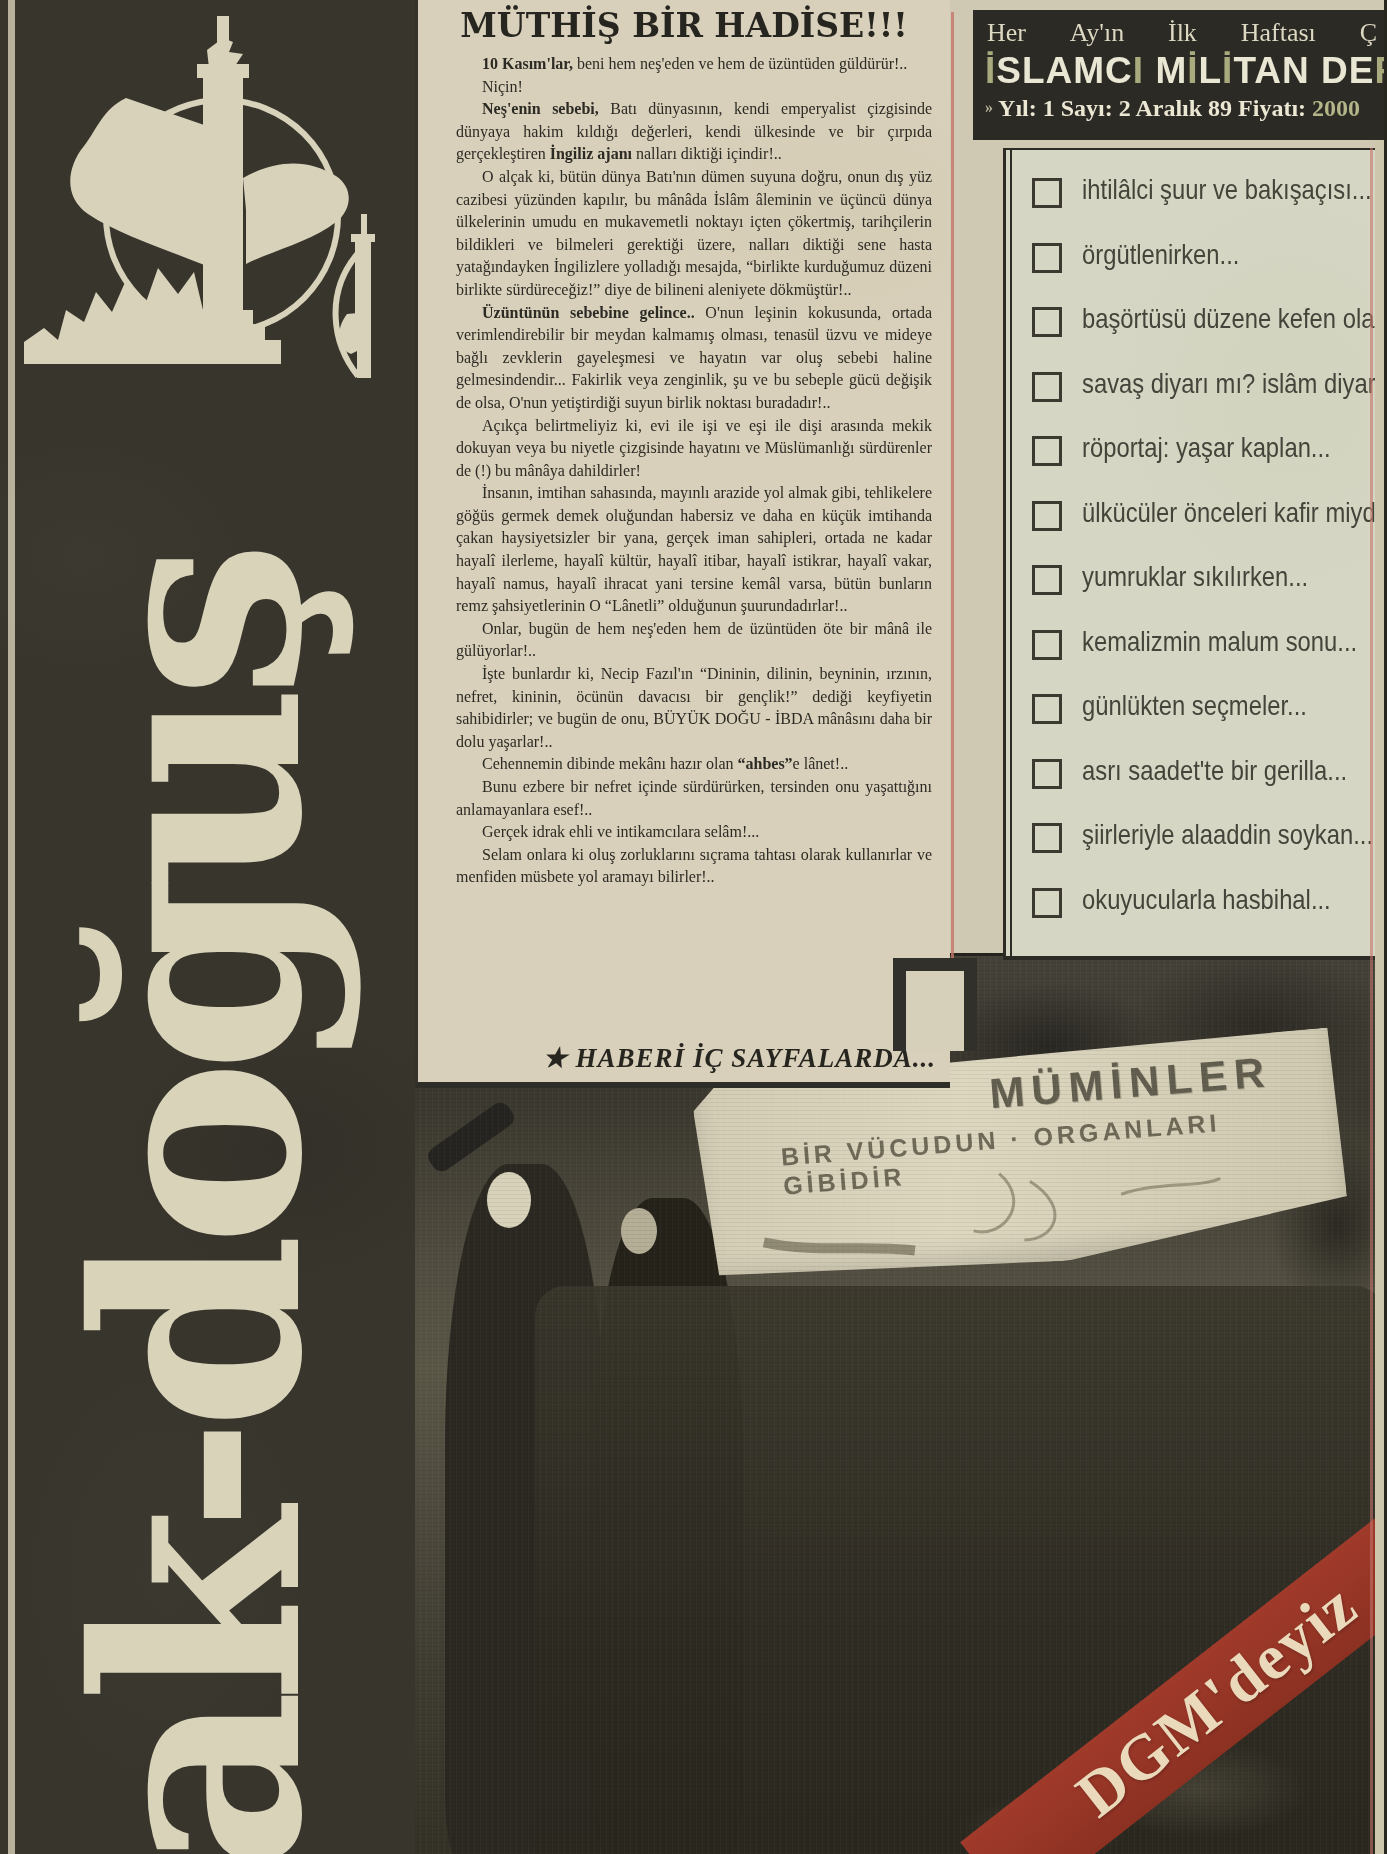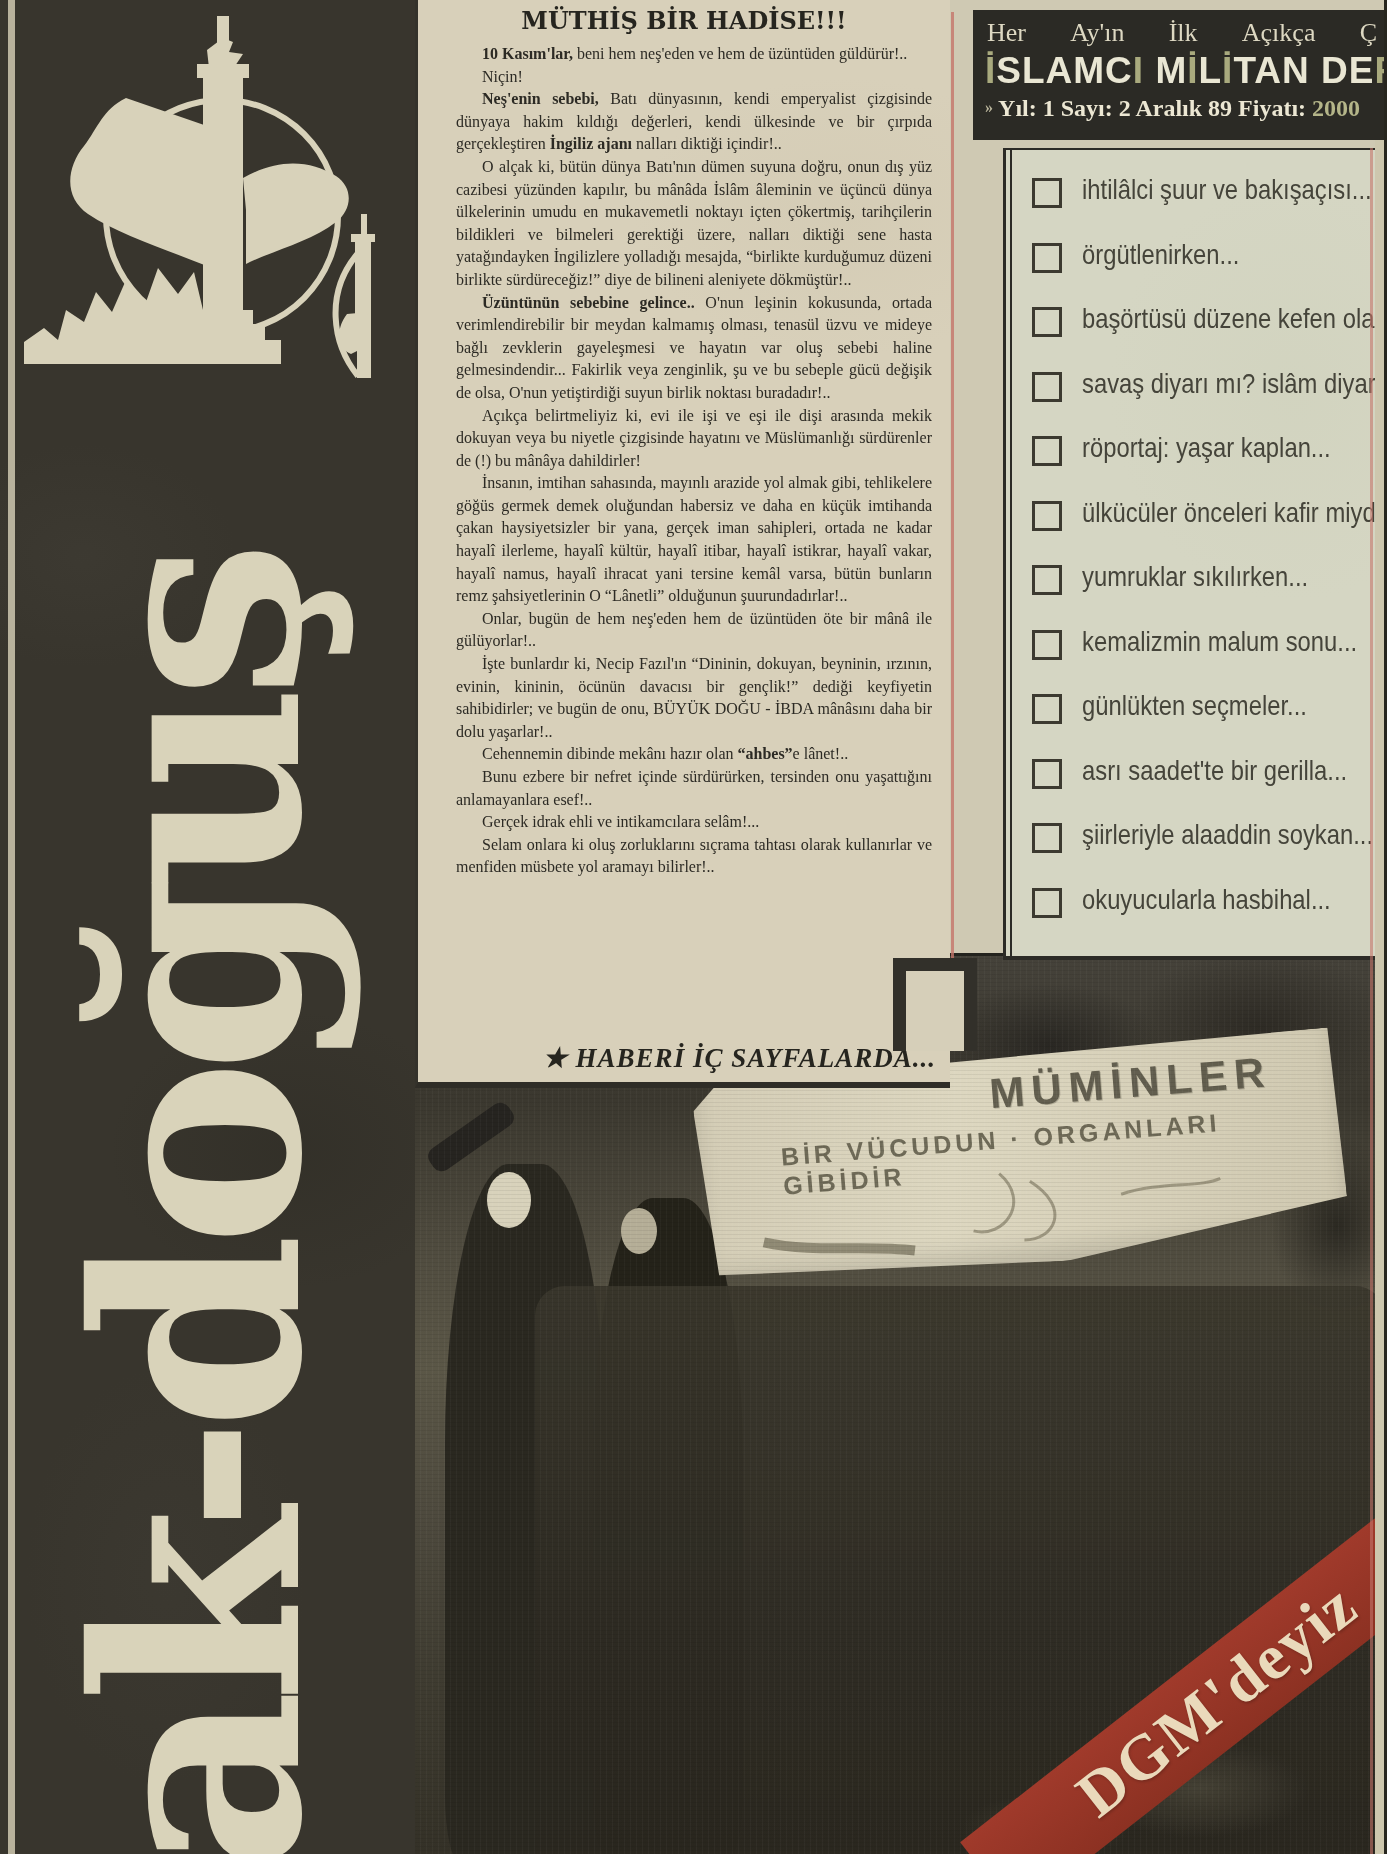--- a/index.html
+++ b/index.html
@@ -16,21 +16,21 @@
     transform-origin:0 0;transform:rotate(-90deg);
     font-family:"DejaVu Serif","Liberation Serif",serif;font-weight:bold;
     font-size:282px;line-height:330px;letter-spacing:-14px;color:#d9d3ba;white-space:nowrap;}
   #emblem{position:absolute;left:6px;top:10px;}
   
   #article{position:absolute;left:415px;top:0;width:535px;height:1088px;z-index:6;
     background:#d8d0ba;border-left:3px solid #34322b;border-bottom:6px solid #2f2d27;
     box-sizing:border-box;overflow:hidden;
     background-image:radial-gradient(300px 200px at 80% 20%,#cfc6ae66,transparent 70%);}
   #article h1{margin:6px 10px 8px 10px;text-align:center;font-family:"DejaVu Serif","Liberation Serif",serif;
-    font-size:24px;font-weight:bold;color:#26251f;letter-spacing:0px;}
+    font-size:33px;font-weight:bold;color:#26251f;letter-spacing:0px;}
   #article .body{margin:0 18px 0 38px;font-size:16px;line-height:22.6px;color:#2c2a24;
     text-align:justify;}
   #article .body p{margin:0;text-indent:26px;}
   #article .body .b{font-weight:bold;}
   #article .foot{position:absolute;right:14px;bottom:8px;font-weight:bold;font-style:italic;
     font-size:27px;color:#26251f;letter-spacing:1px;}
   
   #mast{position:absolute;left:973px;top:10px;width:414px;height:130px;background:#2b2a25;z-index:5;
     box-sizing:border-box;padding:6px 0 7px 12px;overflow:hidden;}
   #mast .l1{display:flex;justify-content:space-between;color:#ddd8c2;
@@ -170,35 +170,35 @@
     <h1>MÜTHİŞ BİR HADİSE!!!</h1>
     <div class="body" id="article-body">
         <p><span class="b">10 Kasım'lar,</span><span> beni hem neş'eden ve hem de üzüntüden güldürür!..</span></p>
         <p><span>Niçin!</span></p>
         <p><span class="b">Neş'enin sebebi,</span><span> Batı dünyasının, kendi emperyalist çizgisinde dünyaya hakim kıldığı değerleri, kendi ülkesinde ve bir çırpıda gerçekleştiren </span><span class="b">İngiliz ajanı</span><span> nalları diktiği içindir!..</span></p>
         <p><span>O alçak ki, bütün dünya Batı'nın dümen suyuna doğru, onun dış yüz cazibesi yüzünden kapılır, bu mânâda İslâm âleminin ve üçüncü dünya ülkelerinin umudu en mukavemetli noktayı içten çökertmiş, tarihçilerin bildikleri ve bilmeleri gerektiği üzere, nalları diktiği sene hasta yatağındayken İngilizlere yolladığı mesajda, “birlikte kurduğumuz düzeni birlikte sürdüreceğiz!” diye de bilineni aleniyete dökmüştür!..</span></p>
         <p><span class="b">Üzüntünün sebebine gelince..</span><span> O'nun leşinin kokusunda, ortada verimlendirebilir bir meydan kalmamış olması, tenasül üzvu ve mideye bağlı zevklerin gayeleşmesi ve hayatın var oluş sebebi haline gelmesindendir... Fakirlik veya zenginlik, şu ve bu sebeple gücü değişik de olsa, O'nun yetiştirdiği suyun birlik noktası buradadır!..</span></p>
         <p><span>Açıkça belirtmeliyiz ki, evi ile işi ve eşi ile dişi arasında mekik dokuyan veya bu niyetle çizgisinde hayatını ve Müslümanlığı sürdürenler de (!) bu mânâya dahildirler!</span></p>
         <p><span>İnsanın, imtihan sahasında, mayınlı arazide yol almak gibi, tehlikelere göğüs germek demek oluğundan habersiz ve daha en küçük imtihanda çakan haysiyetsizler bir yana, gerçek iman sahipleri, ortada ne kadar hayalî ilerleme, hayalî kültür, hayalî itibar, hayalî istikrar, hayalî vakar, hayalî namus, hayalî ihracat yani tersine kemâl varsa, bütün bunların remz şahsiyetlerinin O “Lânetli” olduğunun şuurundadırlar!..</span></p>
         <p><span>Onlar, bugün de hem neş'eden hem de üzüntüden öte bir mânâ ile gülüyorlar!..</span></p>
-        <p><span>İşte bunlardır ki, Necip Fazıl'ın “Dininin, dokuyan, beyninin, ırzının, evinin, kininin, öcünün davacısı bir gençlik!” dediği keyfiyetin sahibidirler; ve bugün de onu, BÜYÜK DOĞU - İBDA mânâsını daha bir dolu yaşarlar!..</span></p>
+        <p><span>İşte bunlardır ki, Necip Fazıl'ın “Dininin, dilinin, beyninin, ırzının, nefret, kininin, öcünün davacısı bir gençlik!” dediği keyfiyetin sahibidirler; ve bugün de onu, BÜYÜK DOĞU - İBDA mânâsını daha bir dolu yaşarlar!..</span></p>
         <p><span>Cehennemin dibinde mekânı hazır olan </span><span class="b">“ahbes”</span><span>e lânet!..</span></p>
         <p><span>Bunu ezbere bir nefret içinde sürdürürken, tersinden onu yaşattığını anlamayanlara esef!..</span></p>
         <p><span>Gerçek idrak ehli ve intikamcılara selâm!...</span></p>
         <p><span>Selam onlara ki oluş zorluklarını sıçrama tahtası olarak kullanırlar ve menfiden müsbete yol aramayı bilirler!..</span></p>
       </div>
     <div class="foot">★ HABERİ İÇ SAYFALARDA...</div>
   </div>
 
   <div id="mast">
     <div class="l1" id="mh-line1">
         <span>Her</span>
         <span>Ay'ın</span>
         <span>İlk</span>
-        <span>Açıkça</span>
+        <span>Haftası</span>
         <span>Ç</span>
       </div>
     <div class="l2" id="mh-title"><span class="acc" style="color: rgb(169, 170, 126);">İ</span><span>SLAMC</span><span class="acc" style="color: rgb(169, 170, 126);">I</span><span> M</span><span class="acc" style="color: rgb(169, 170, 126);">İ</span><span>L</span><span class="acc" style="color: rgb(169, 170, 126);">İ</span><span>TAN DE</span><span class="acc" style="color: rgb(169, 170, 126);">R</span></div>
     <div class="l3">
       <span class="pre">»</span>
       <span>Yıl: 1 Sayı: 2 Aralık 89 Fiyatı:</span>
       <span class="price">2000</span>
     </div>
   </div>
 

